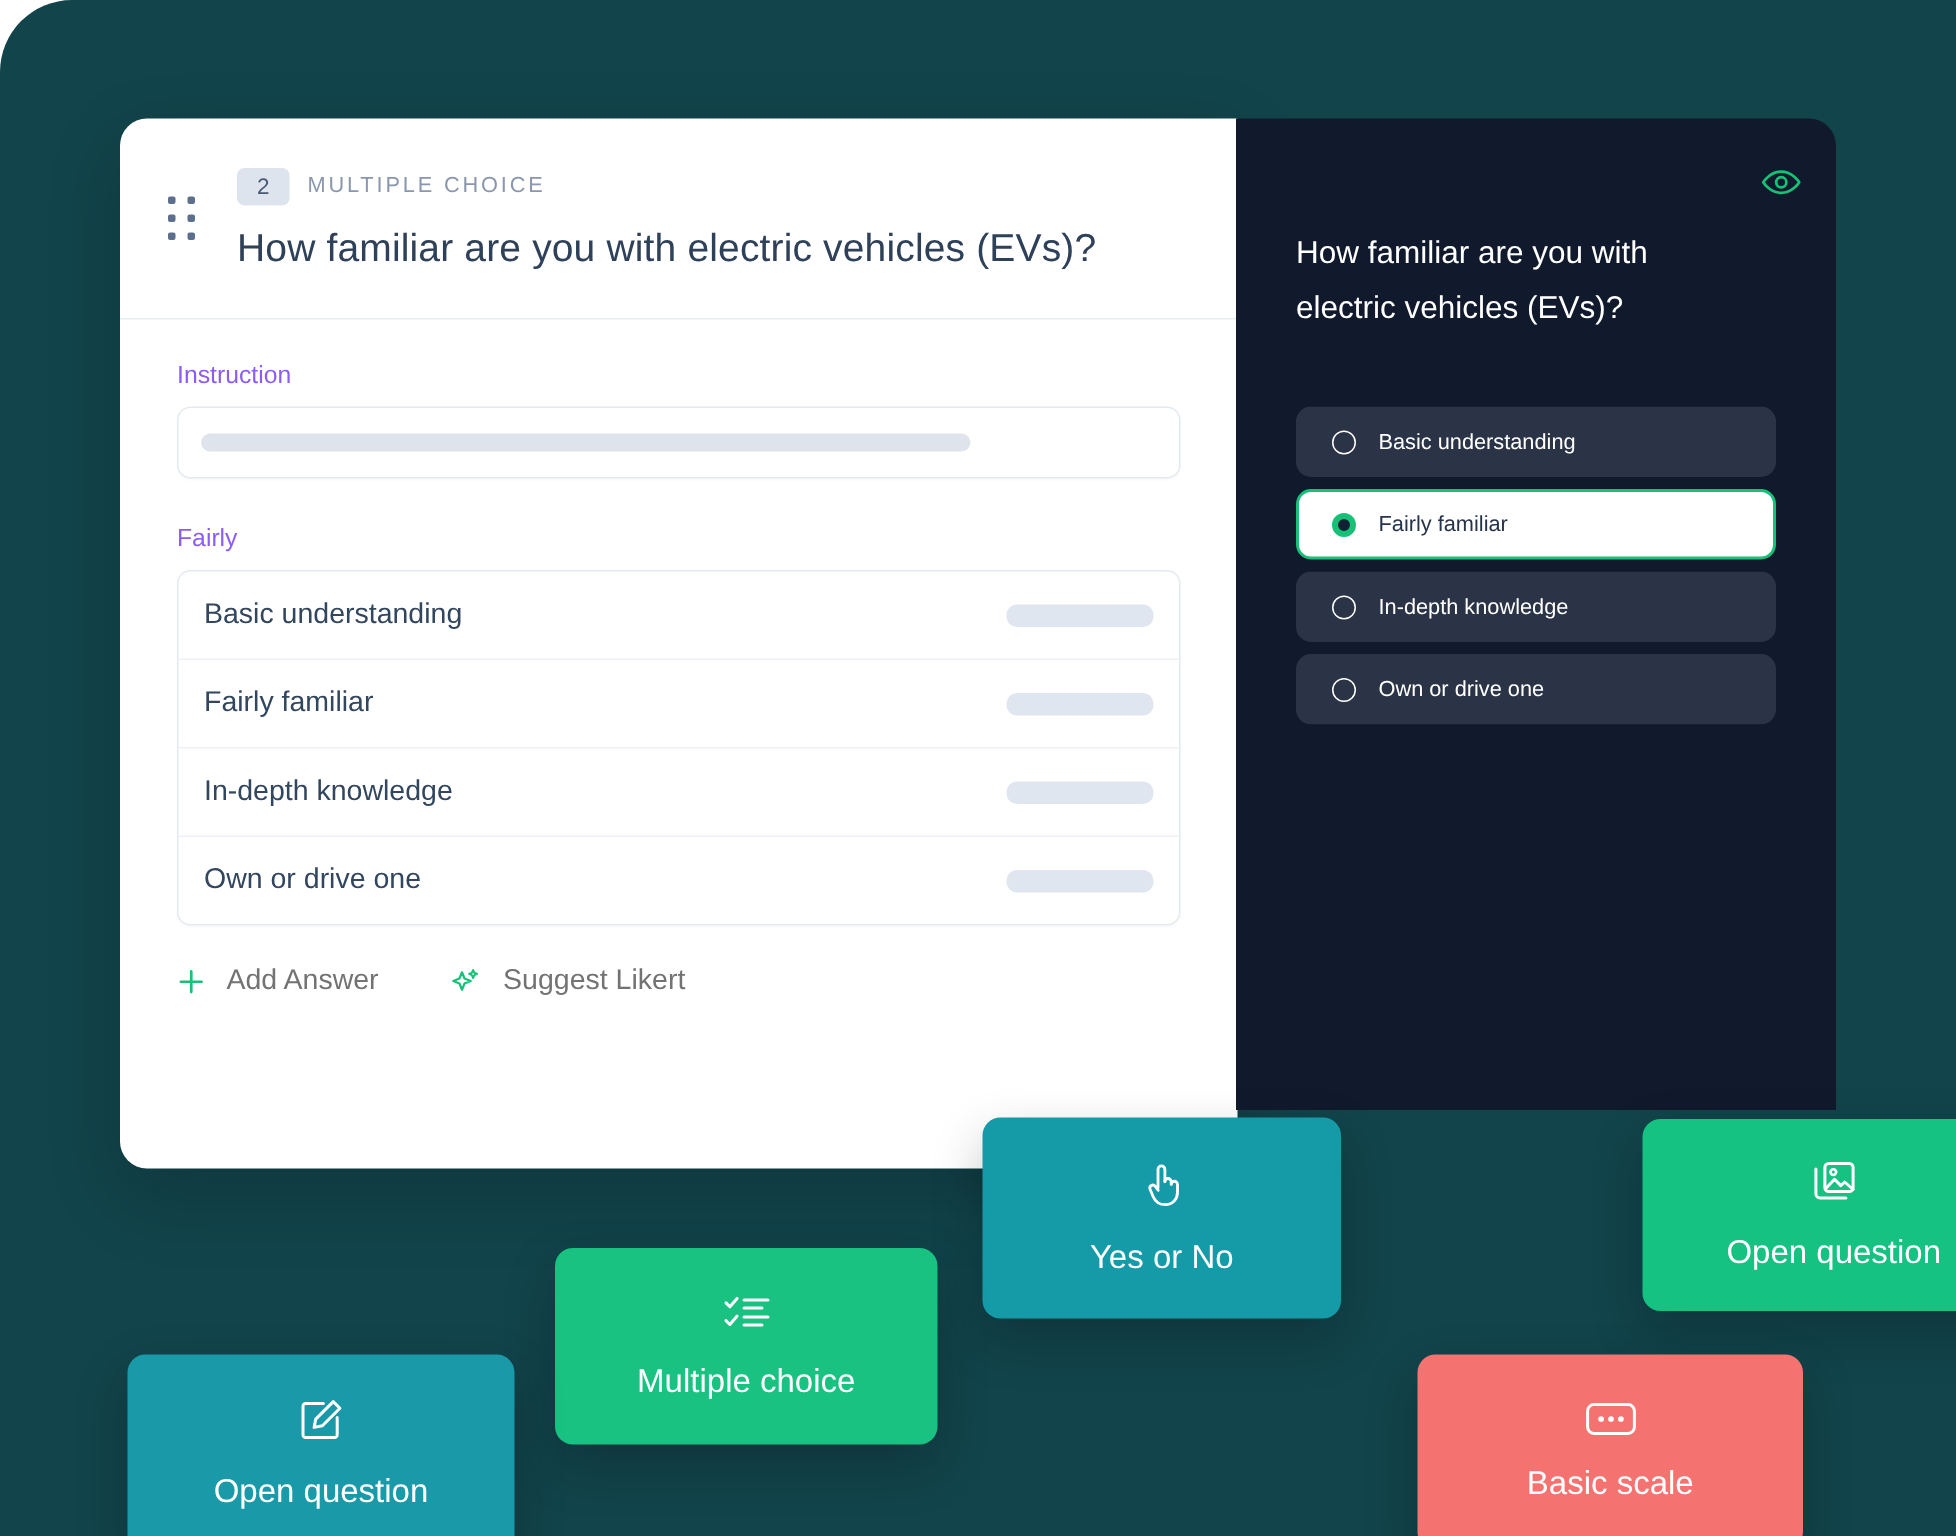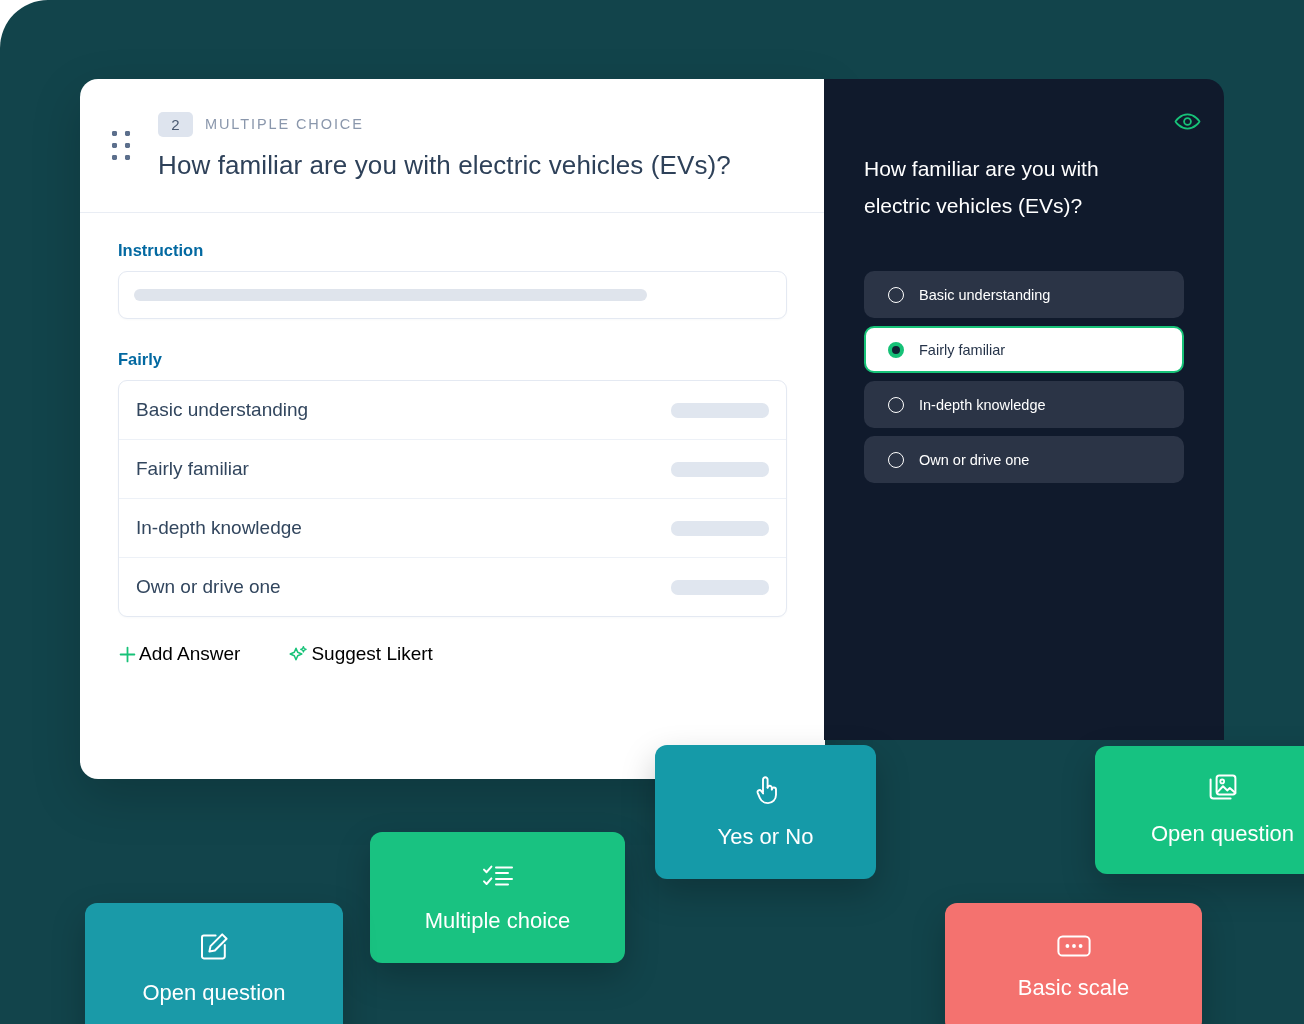--- a/index.html
+++ b/index.html
@@ -109,23 +109,23 @@
 
   #editor-body {
     position: absolute;
     left: 38px;
     top: 162px;
     right: 38px;
   }
 
   .field-label {
     font-size: 16.5px;
-    color: #0369a1;
+    color: #8b5cf6;
     margin-bottom: 11px;
-    font-weight: 700;
+    font-weight: 400;
   }
 
   #instruction-input {
     height: 46px;
     border: 1px solid #e4e9f2;
     border-radius: 9px;
     background: #ffffff;
     display: flex;
     align-items: center;
     padding: 0 15px;
@@ -170,22 +170,22 @@
 
   #editor-actions {
     margin-top: 26px;
     display: flex;
     align-items: center;
     gap: 48px;
   }
   .action-link {
     display: inline-flex;
     align-items: center;
-    gap: 2px;
-    color: #000000;
+    gap: 14px;
+    color: #737373;
     font-size: 19px;
     font-weight: 500;
     cursor: pointer;
     user-select: none;
   }
   .action-link svg { display: block; }
 
   
   #preview-panel {
     position: absolute;
@@ -278,21 +278,21 @@
   }
   .type-card .tc-label {
     font-size: 22px;
     font-weight: 400;
     white-space: nowrap;
   }
   .type-card .tc-icon { display: block; }
 
   #card-yes-no {
     left: 655px; top: 745px;
-    width: 221px; height: 134px;
+    width: 239px; height: 134px;
     background: #159aa8;
   }
   #card-multiple-choice {
     left: 370px; top: 832px;
     width: 255px; height: 131px;
     background: #19c281;
   }
   #card-open-question-left {
     left: 85px; top: 903px;
     width: 258px; height: 132px;

